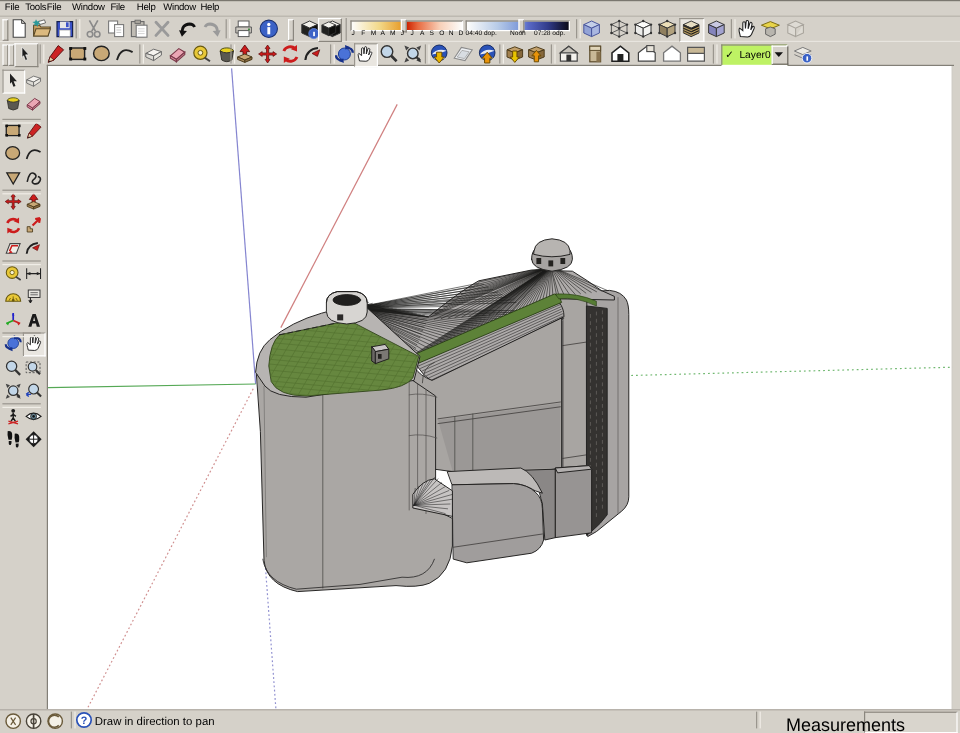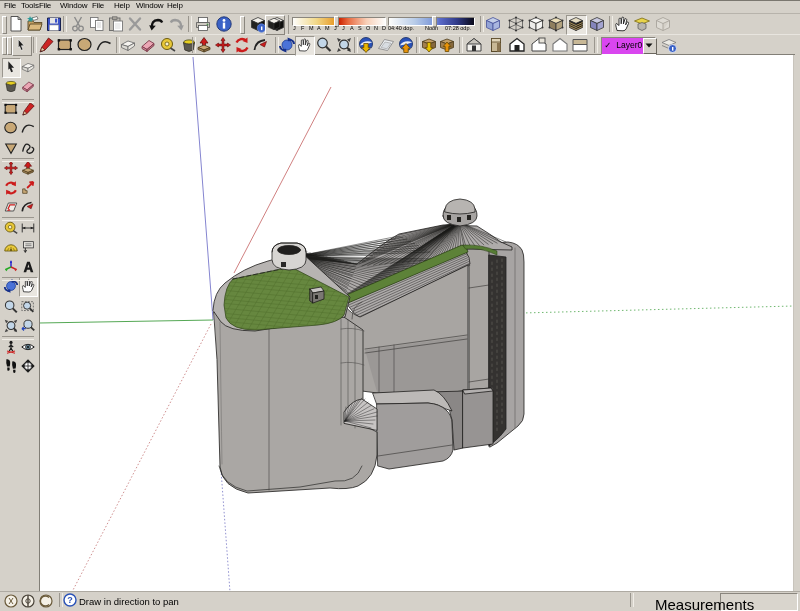--- a/index.html
+++ b/index.html
@@ -425,21 +425,21 @@
 <svg class="abs" style="left:296px;top:37px" width="16" height="16" viewBox="0 0 18 18">
       <path d="M4,15.5 C3.2,11.5 2,9.5 3.4,8.4 L6,10.5 L6,4.2 Q6,3.1 7,3.1 Q8,3.1 8,4.2 L8.2,8.8 L8.8,3 Q8.9,2 9.9,2.1 Q10.9,2.3 10.8,3.3 L10.4,9 L11.9,4.3 Q12.2,3.3 13.1,3.7 Q13.9,4.1 13.7,5.1 L12.6,9.9 L14,7.4 Q14.5,6.6 15.2,7.1 Q15.8,7.6 15.5,8.5 L13.2,13.8 Q12.2,15.8 10,15.8 Z" fill="#fff" stroke="#222" stroke-width="0.9"></path>
     </svg>
 <div class="vsep" style="left:116px;top:37px"></div>
 <div class="vsep" style="left:192px;top:37px"></div>
 <div class="vsep" style="left:275px;top:37px"></div>
 <div class="vsep" style="left:354px;top:37px"></div>
 <div class="vsep" style="left:416px;top:37px"></div>
 <div class="vsep" style="left:459px;top:37px"></div>
 <div class="vsep" style="left:594px;top:37px"></div>
-<div class="abs" style="left:601px;top:37px;width:53px;height:16px;background:#d946ef;border:1px solid;border-color:#8a867e #fff #fff #8a867e;font-size:8.5px;line-height:15px;color:#000">&nbsp;✓&nbsp;&nbsp;Layer0</div>
+<div class="abs" style="left:601px;top:37px;width:53px;height:16px;background:#bef264;border:1px solid;border-color:#8a867e #fff #fff #8a867e;font-size:8.5px;line-height:15px;color:#000">&nbsp;✓&nbsp;&nbsp;Layer0</div>
 <div class="abs" style="left:643px;top:38px;width:12px;height:14px;background:#d5d1c9;border:1px solid;border-color:#fff #6a665e #6a665e #fff"></div>
 <svg class="abs" style="left:645px;top:43px" width="8" height="5" viewBox="0 0 8 5">
       <path d="M0.5,0.5 L7.5,0.5 L4,4.5 Z" fill="#111"></path>
     </svg>
 <svg class="abs" style="left:660px;top:36px" width="18" height="18" viewBox="0 0 18 18">
       <path d="M2,6.5 L9,3.5 L16,6.5 L9,9.5 Z" fill="#eceae4" stroke="#777" stroke-width="0.8"></path>
       <path d="M2,9.5 L9,12.5 L16,9.5" fill="none" stroke="#777" stroke-width="0.8"></path>
       <circle cx="12.5" cy="12.5" r="4" fill="#3b62c6" stroke="#fff" stroke-width="0.7"></circle>
       <rect x="12" y="11" width="1.4" height="3.6" fill="#fff"></rect>
     </svg>

